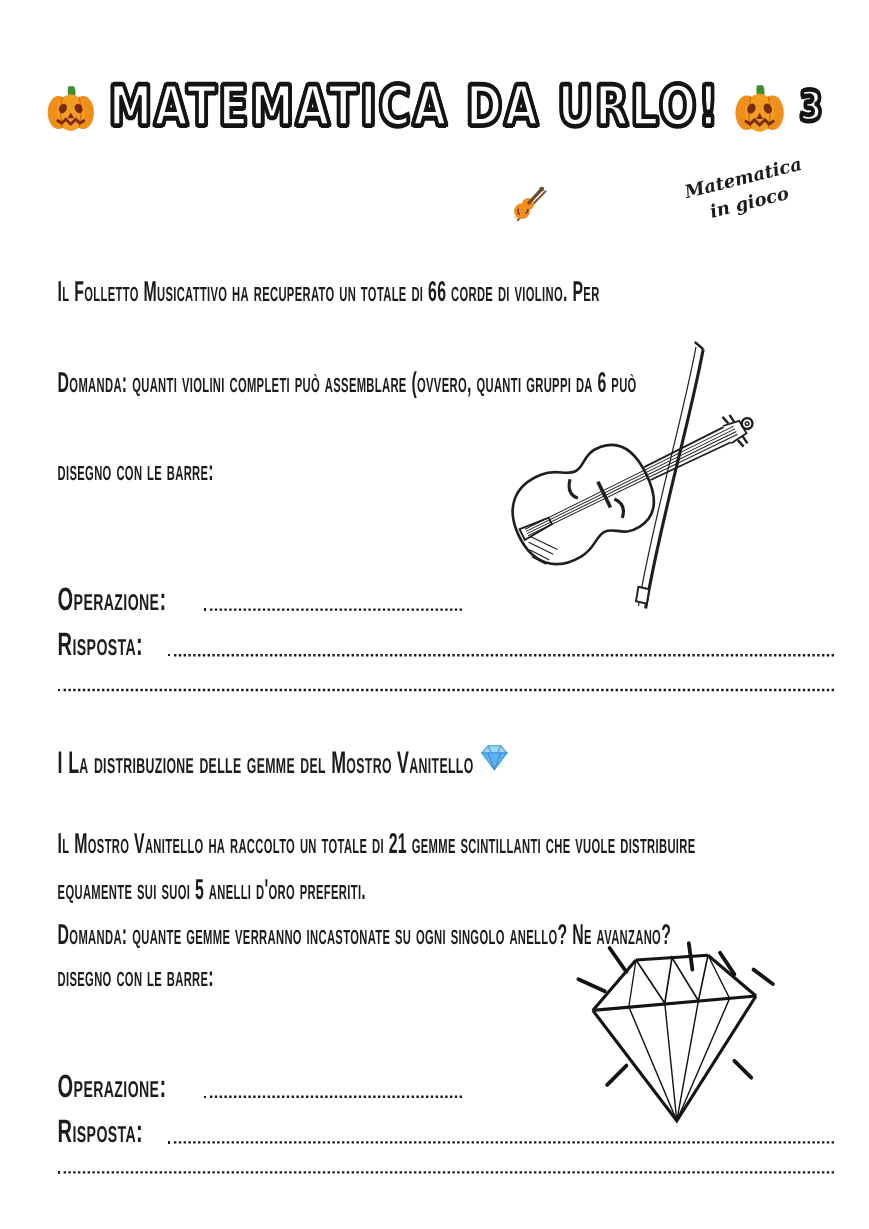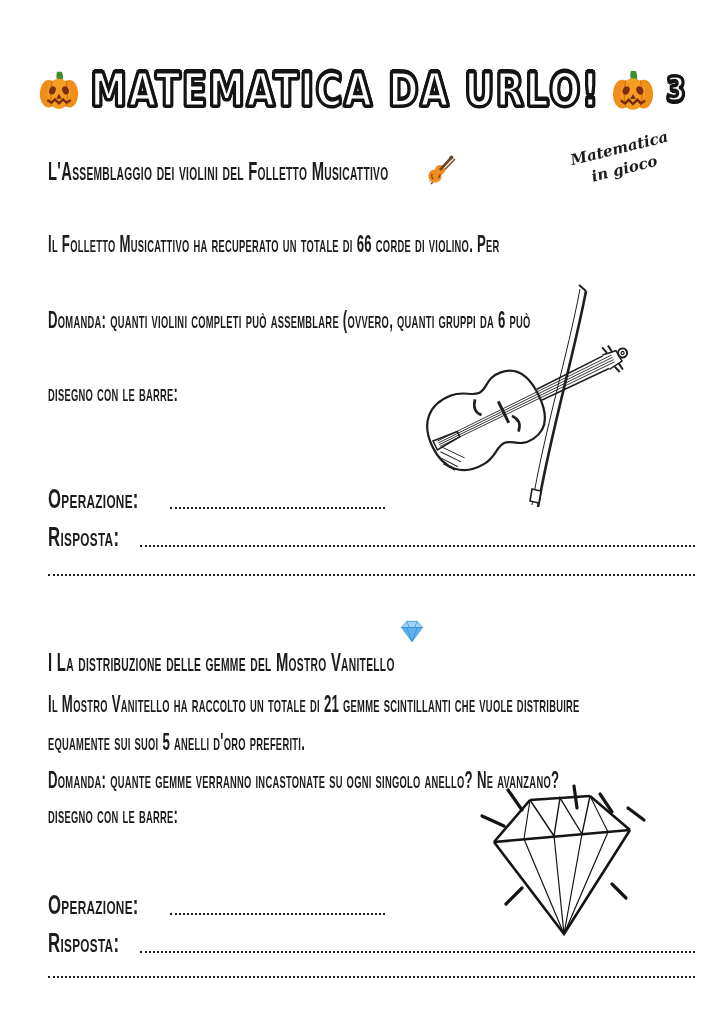--- a/index.html
+++ b/index.html
@@ -76,23 +76,20 @@
       </svg>
     </span>
     <span class="spooky title-num">3</span>
   </div>
 
   <div class="stamp">
     <div>Matematica</div>
     <div>in gioco</div>
   </div>
 
-  <div class="abs" style="left:48px;top:156px;">
-    <span class="st st-head">L'Assemblaggio dei violini del Folletto Musicattivo</span>
-  </div>
   <div class="abs" style="left:424px;top:152px;">
     <svg width="32" height="34" viewBox="0 0 32 34">
       <line x1="5" y1="30" x2="29" y2="5" stroke="#c9c9c9" stroke-width="1.4"></line>
       <line x1="7" y1="32" x2="31" y2="7" stroke="#8a5a33" stroke-width="1.8"></line>
       <circle cx="11" cy="24" r="6.6" fill="#ef8e1e"></circle>
       <circle cx="16" cy="18" r="5" fill="#ef8e1e"></circle>
       <line x1="16" y1="18" x2="27" y2="6" stroke="#6b4a2a" stroke-width="2.6"></line>
       <circle cx="27.4" cy="5.6" r="2" fill="#6b4a2a"></circle>
       <path d="M8,22 q-1,3 1,5" stroke="#7a3c10" stroke-width="1.2" fill="none"></path>
       <path d="M14,26 q2,-1 2,-4" stroke="#7a3c10" stroke-width="1.2" fill="none"></path>
@@ -129,21 +126,21 @@
     </svg>
   </div>
 
   <div class="abs" style="left:48px;top:484px;"><span class="st st-label">Operazione:</span></div>
   <div class="dots" style="left:170px;top:483px;width:215px;"></div>
 
   <div class="abs" style="left:48px;top:522px;"><span class="st st-label">Risposta:</span></div>
   <div class="dots" style="left:140px;top:521px;width:555px;"></div>
   <div class="dots" style="left:48px;top:550px;width:647px;"></div>
 
-  <div class="abs" style="left:48px;top:647px;text-align:right;">
+  <div class="abs" style="left:48px;top:620px;text-align:right;">
     <span class="st st-head">I La distribuzione delle gemme del Mostro Vanitello</span>
   </div>
   <div class="abs" style="left:398px;top:618px;">
     <svg width="28" height="26" viewBox="0 0 32 28">
       <polygon points="4,10 10,3 22,3 28,10" fill="#9fd3f8" stroke="#3498db" stroke-width="1"></polygon>
       <polygon points="4,10 28,10 16,26" fill="#5fb2ef" stroke="#3498db" stroke-width="1"></polygon>
       <path d="M10,3 l3,7 M22,3 l-3,7 M10,10 l6,16 M22,10 l-6,16" stroke="#2e86c1" stroke-width=".8" fill="none"></path>
     </svg>
   </div>
 

